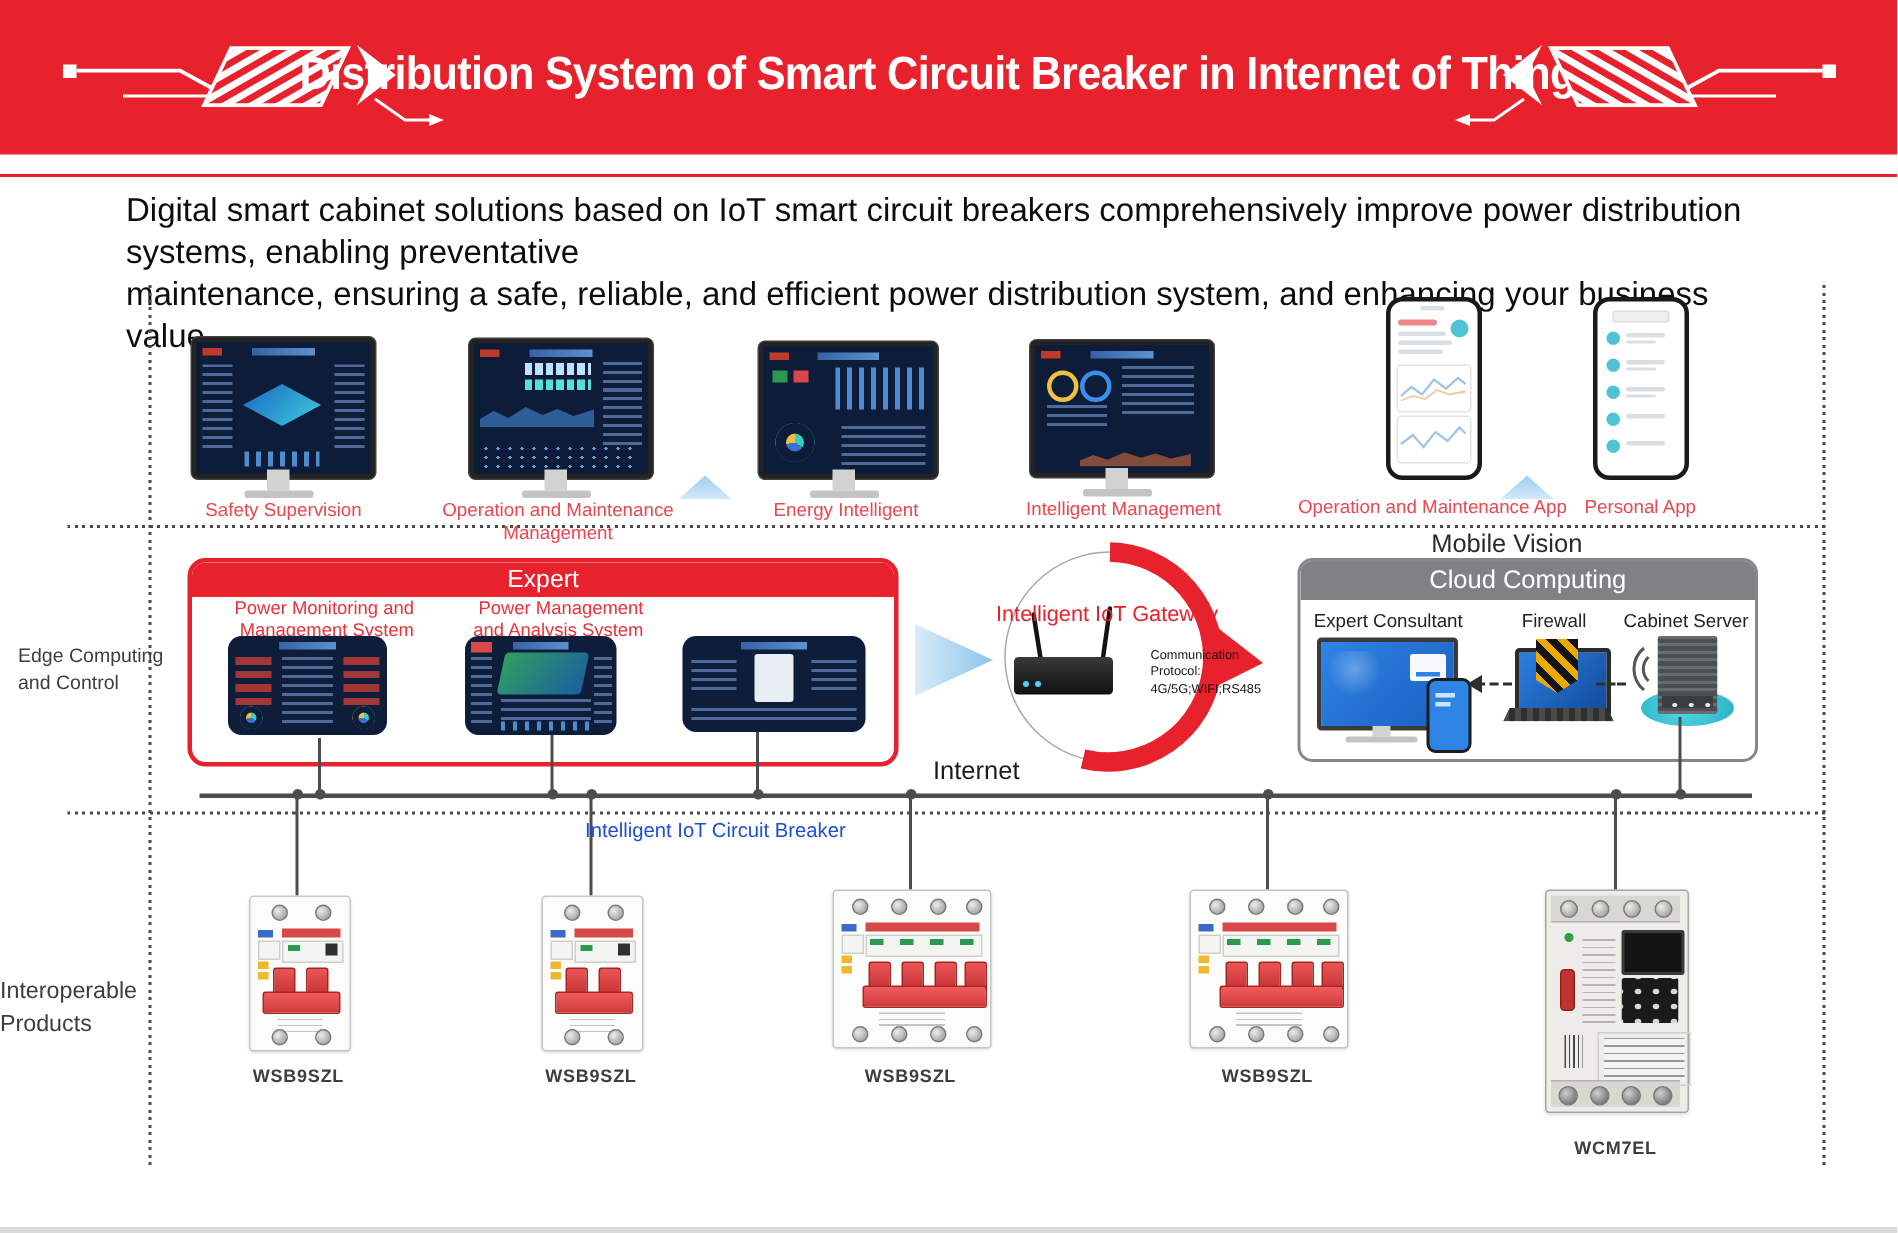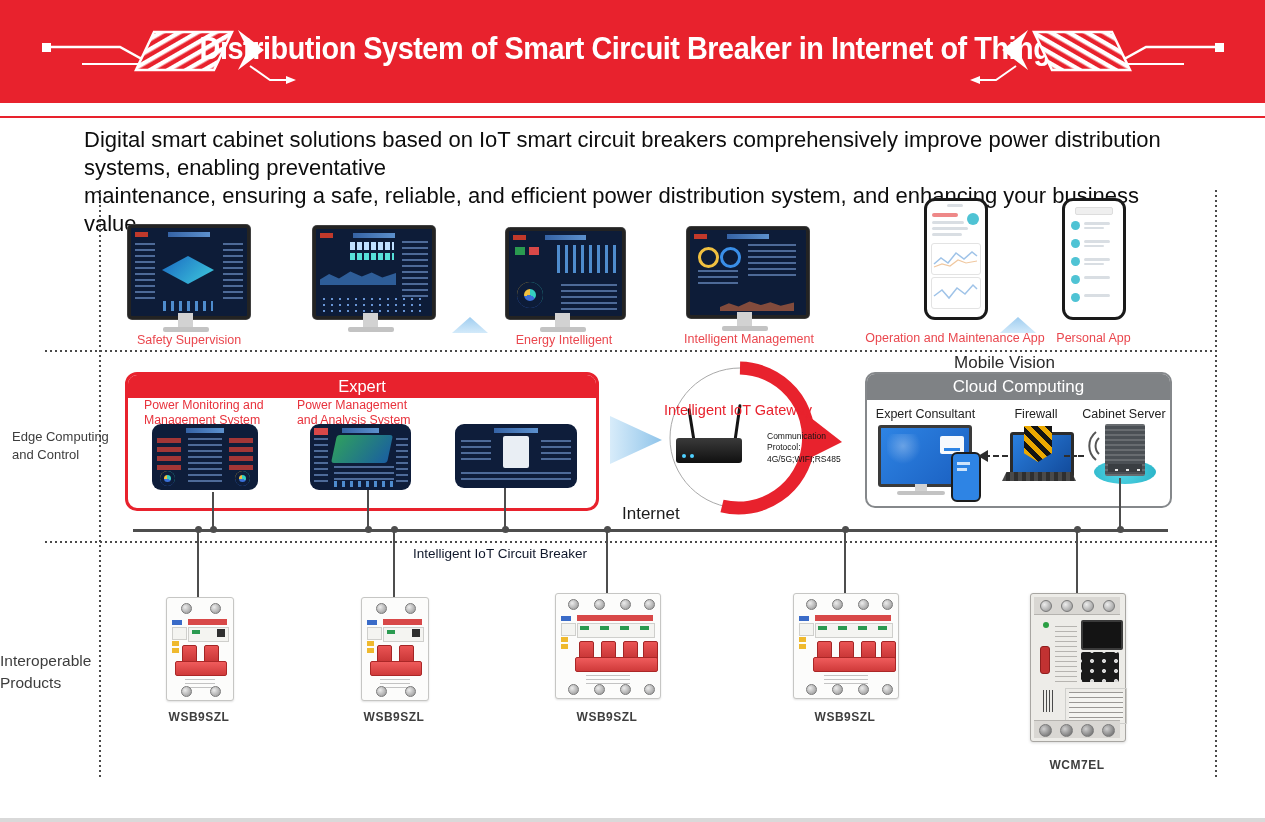--- a/index.html
+++ b/index.html
@@ -39,37 +39,37 @@
   .phone{background:#fff;border:3px solid #1a1a1a;border-radius:11px}
   .ph-line{position:absolute;background:#d9dee3;border-radius:2px}
   .ph-dot{position:absolute;background:#4fc3d4;border-radius:50%}
   .ph-panel{position:absolute;border:1px solid #e3e3e3;border-radius:3px;background:#fff}
 
   .tri-up{clip-path:polygon(50% 0,100% 100%,0 100%);background:linear-gradient(180deg,#9fcdf0,#d3eafa)}
 
   
   .localbox{border:3px solid #e8222d;border-radius:12px;background:#fff;overflow:hidden}
   .localhead{background:#e8222d;color:#fff;text-align:center;font-size:16.5px;line-height:23px;font-weight:400}
-  .ltitle{color:#e8323c;font-size:12.3px;line-height:1.18;text-align:left}
+  .ltitle{color:#e8323c;font-size:12.3px;line-height:1.18;text-align:right}
   .lscr{background:#0e1d3a;border-radius:9px}
   .cloudbox{border:2.5px solid #85888b;border-radius:10px;background:#fff;overflow:hidden}
   .cloudhead{background:#7f8285;color:#fff;text-align:center;font-size:17px;line-height:26px}
   .clab{color:#222;font-size:12.5px;text-align:center}
   .mv{font-size:17px;color:#2a2a2a;text-align:center}
 
   
   .busline{background:#4d4d4d}
   .busdot{width:7px;height:7px;border-radius:50%;background:#4d4d4d}
   .vline{width:2px;background:#4d4d4d}
   .dash{border-top:2.5px dashed #2e2e2e;height:0}
   .arrL{width:0;height:0;border:6px solid transparent;border-right:10px solid #2e2e2e}
   .net{font-size:17px;color:#1c1c1c}
   .gwlab{color:#e8222d;font-size:14.5px;text-align:center;font-weight:400}
   .proto{font-size:8.5px;color:#141414;line-height:1.35}
-  .busmid{font-size:13.5px;color:#0f172a;text-align:center}
+  .busmid{font-size:13.5px;color:#1d4ed8;text-align:left}
 
   
   .brk{background:#fcfcfb;border:1px solid #c6c6c4;border-radius:3px;box-shadow:0 1px 2px rgba(0,0,0,.12)}
   .screw{position:absolute;border-radius:50%;background:radial-gradient(circle at 35% 35%,#ececec,#8f8f8f);border:1px solid #7a7a7a;width:9px;height:9px}
   .tab{position:absolute;background:linear-gradient(#ea5454,#c63434);border:1px solid #a32525;border-radius:2px}
   .rocker{position:absolute;background:linear-gradient(#f05c5c,#cf3a3a);border:1px solid #ab2727;border-radius:2px}
   .chipb{position:absolute;background:#3a6bc8}
   .chipy{position:absolute;background:#efb92e}
   .chipg{position:absolute;background:#2a9a50}
   .chipr{position:absolute;background:#d84848}
@@ -215,20 +215,21 @@
     <div class="ph-dot" style="left:6px;top:74px;width:9px;height:9px"></div>
     <div class="ph-line" style="left:19px;top:75px;width:26px;height:3px"></div>
     <div class="ph-dot" style="left:6px;top:92px;width:9px;height:9px"></div>
     <div class="ph-line" style="left:19px;top:93px;width:26px;height:3px"></div>
   </div>
 
   <div class="abs tri-up" style="left:452px;top:317px;width:36px;height:16px"></div>
   <div class="abs tri-up" style="left:1000px;top:317px;width:36px;height:16px"></div>
 
   <div class="abs redlab" style="left:119px;top:333px;width:140px">Safety Supervision</div>
+  <div class="abs redlab" style="left:257px;top:333px;width:230px;z-index:2">Operation and Maintenance Management</div>
   <div class="abs redlab" style="left:494px;top:333px;width:140px;z-index:2">Energy Intelligent</div>
   <div class="abs redlab" style="left:674px;top:332px;width:150px">Intelligent Management</div>
   <div class="abs redlab" style="left:845px;top:331px;width:220px;z-index:2">Operation and Maintenance App</div>
   <div class="abs redlab" style="left:1026px;top:331px;width:135px;z-index:2">Personal App</div>
 
   <div class="abs mv" style="left:912px;top:353px;width:185px">Mobile Vision</div>
 
   <div class="abs localbox" style="left:125px;top:372px;width:468px;height:133px">
     <div class="localhead" style="height:23px">Expert</div>
   </div>

